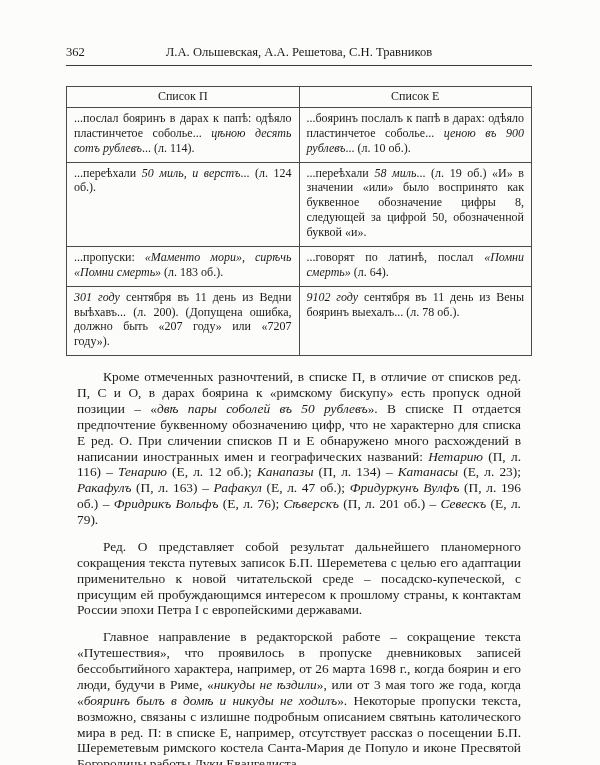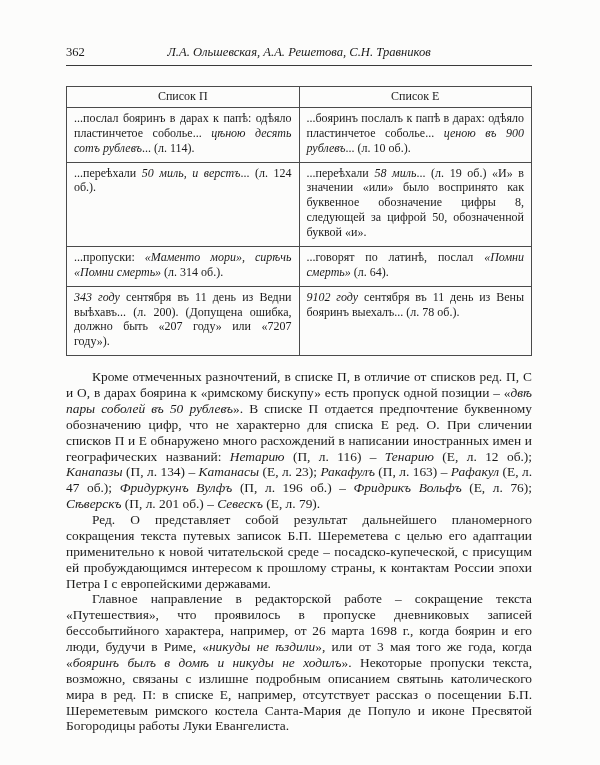--- a/index.html
+++ b/index.html
@@ -25,21 +25,20 @@
     margin-bottom: 20px;
   }
   .pagenum {
     position: absolute;
     left: 0; top: 0;
     font-style: normal;
   }
   .authors {
     display: block;
     text-align: center;
-    font-style: italic;
   }
   table.cmp {
     width: 100%;
     border-collapse: collapse;
     font-size: 12px;
     line-height: 1.24;
     margin-bottom: 13px;
   }
   table.cmp th, table.cmp td {
     border: 1px solid #4a4a4a;
@@ -54,21 +53,21 @@
   table.cmp td {
     text-align: justify;
     padding: 3px 7px 6px;
   }
   .body-text {
     font-size: 13.4px;
     line-height: 1.185;
     text-align: justify;
   }
   .body-text p {
-    margin: 0;
+    margin: 11px;
     text-indent: 26px;
   }
   .it { font-style: italic; }
 </style>
 </head>
 <body>
 
 <div class="page">
 
   <div class="header">
@@ -86,25 +85,25 @@
     <tbody>
       <tr>
         <td><span>...послал бояринъ в дарах к папѣ: одѣяло пластинчетое соболье... </span><span class="it">цѣною десять сотъ рублевъ</span><span>... (л. 114).</span></td>
         <td><span>...бояринъ послалъ к папѣ в дарах: одѣяло пластинчетое соболье... </span><span class="it">ценою въ 900 рублевъ</span><span>... (л. 10 об.).</span></td>
       </tr>
       <tr>
         <td><span>...переѣхали </span><span class="it">50 миль, и верстъ</span><span>... (л. 124 об.).</span></td>
         <td><span>...переѣхали </span><span class="it">58 миль</span><span>... (л. 19 об.) «И» в значении «или» было воспринято как буквенное обозначение цифры 8, следующей за цифрой 50, обозначенной буквой «и».</span></td>
       </tr>
       <tr>
-        <td><span>...пропуски: </span><span class="it">«Маменто мори», сирѣчь «Помни смерть»</span><span> (л. 314 об.).</span></td>
+        <td><span>...пропуски: </span><span class="it">«Маменто мори», сирѣчь «Помни смерть»</span><span> (л. 183 об.).</span></td>
         <td><span>...говорят по латинѣ, послал </span><span class="it">«Помни смерть»</span><span> (л. 64).</span></td>
       </tr>
       <tr>
-        <td><span class="it">343 году</span><span> сентября въ 11 день из Ведни выѣхавъ... (л. 200). (Допущена ошибка, должно быть «207 году» или «7207 году»).</span></td>
+        <td><span class="it">301 году</span><span> сентября въ 11 день из Ведни выѣхавъ... (л. 200). (Допущена ошибка, должно быть «207 году» или «7207 году»).</span></td>
         <td><span class="it">9102 году</span><span> сентября въ 11 день из Вены бояринъ выехалъ... (л. 78 об.).</span></td>
       </tr>
     </tbody>
   </table>
 
   <div class="body-text">
     <p><span>Кроме отмеченных разночтений, в списке П, в отличие от списков ред. П, С и О, в дарах боярина к «римскому бискупу» есть пропуск одной позиции – «</span><span class="it">двѣ пары соболей въ 50 рублевъ</span><span>». В списке П отдается предпочтение буквенному обозначению цифр, что не характерно для списка Е ред. О. При сличении списков П и Е обнаружено много расхождений в написании иностранных имен и географических названий: </span><span class="it">Нетарию</span><span> (П, л. 116) – </span><span class="it">Тенарию</span><span> (Е, л. 12 об.); </span><span class="it">Канапазы</span><span> (П, л. 134) – </span><span class="it">Катанасы</span><span> (Е, л. 23); </span><span class="it">Ракафулъ</span><span> (П, л. 163) – </span><span class="it">Рафакул</span><span> (Е, л. 47 об.); </span><span class="it">Фридуркунъ Вулфъ</span><span> (П, л. 196 об.) – </span><span class="it">Фридрикъ Вольфъ</span><span> (Е, л. 76); </span><span class="it">Сѣверскъ</span><span> (П, л. 201 об.) – </span><span class="it">Севескъ</span><span> (Е, л. 79).</span></p>
     <p><span>Ред. О представляет собой результат дальнейшего планомерного сокращения текста путевых записок Б.П. Шереметева с целью его адаптации применительно к новой читательской среде – посадско-купеческой, с присущим ей пробуждающимся интересом к прошлому страны, к контактам России эпохи Петра I с европейскими державами.</span></p>
     <p><span>Главное направление в редакторской работе – сокращение текста «Путешествия», что проявилось в пропуске дневниковых записей бессобытийного характера, например, от 26 марта 1698 г., когда боярин и его люди, будучи в Риме, «</span><span class="it">никуды не ѣздили</span><span>», или от 3 мая того же года, когда «</span><span class="it">бояринъ былъ в домѣ и никуды не ходилъ</span><span>». Некоторые пропуски текста, возможно, связаны с излишне подробным описанием святынь католического мира в ред. П: в списке Е, например, отсутствует рассказ о посещении Б.П. Шереметевым римского костела Санта-Мария де Популо и иконе Пресвятой Богородицы работы Луки Евангелиста.</span></p>
   </div>

